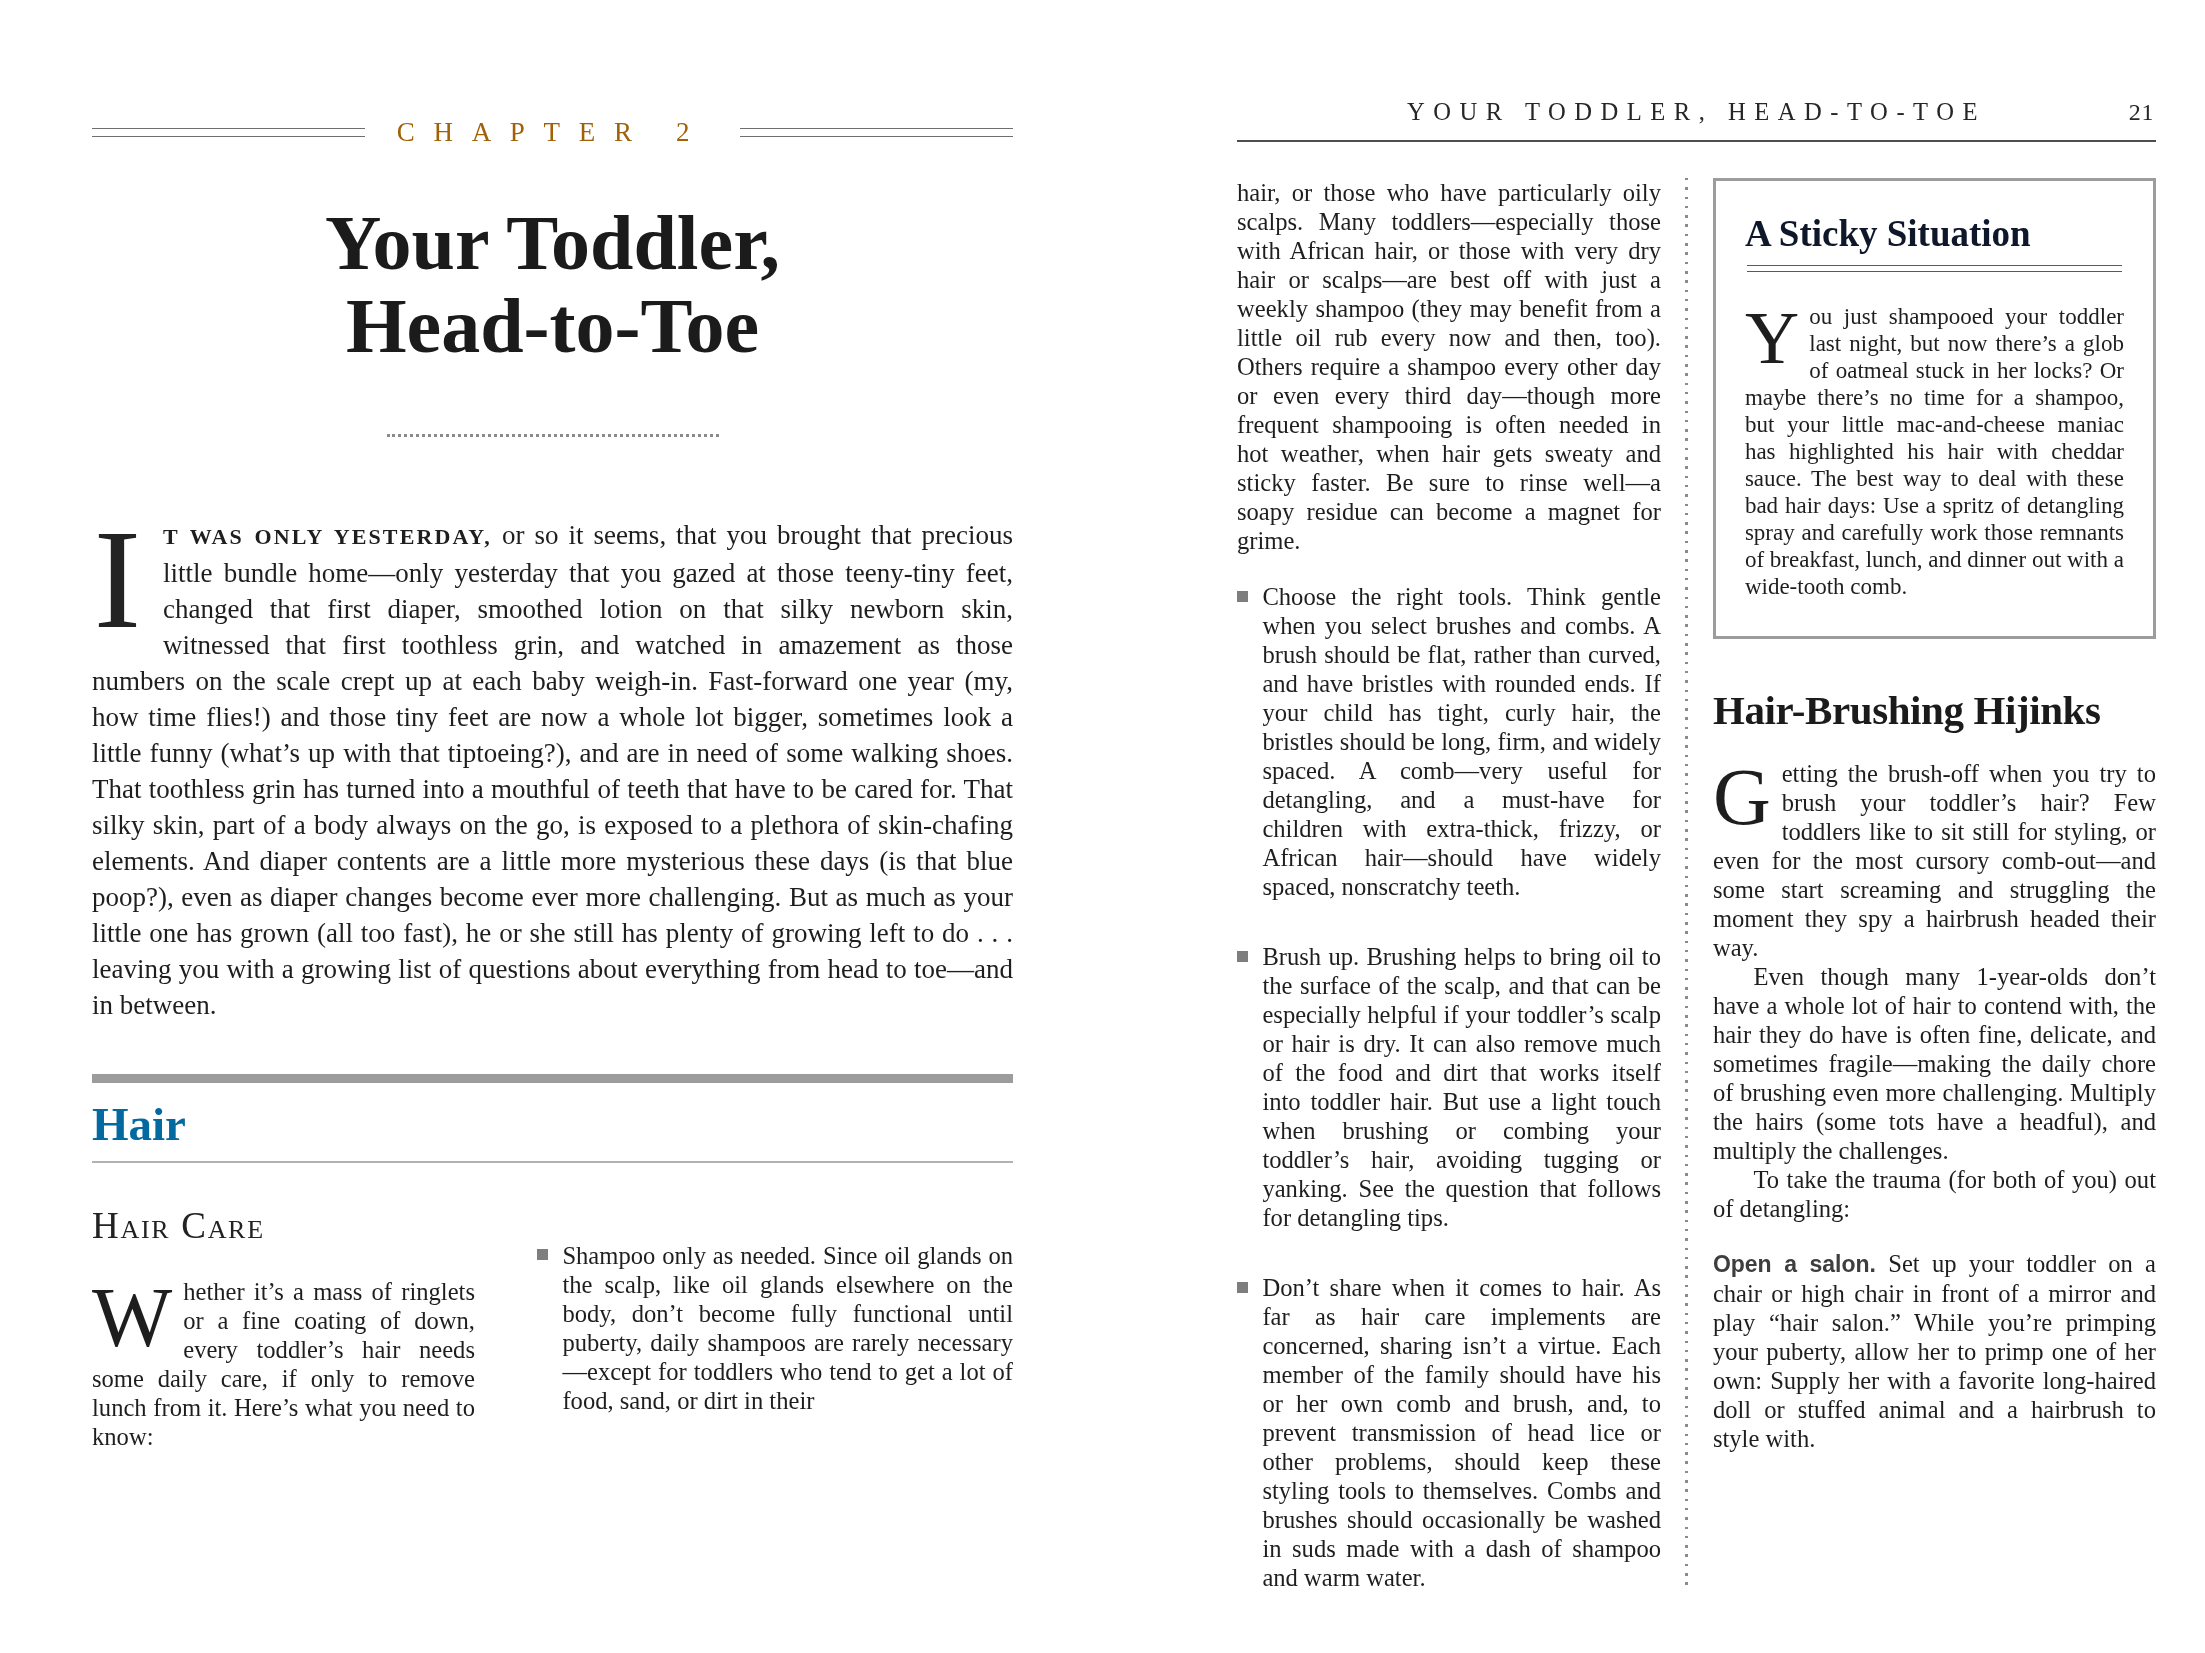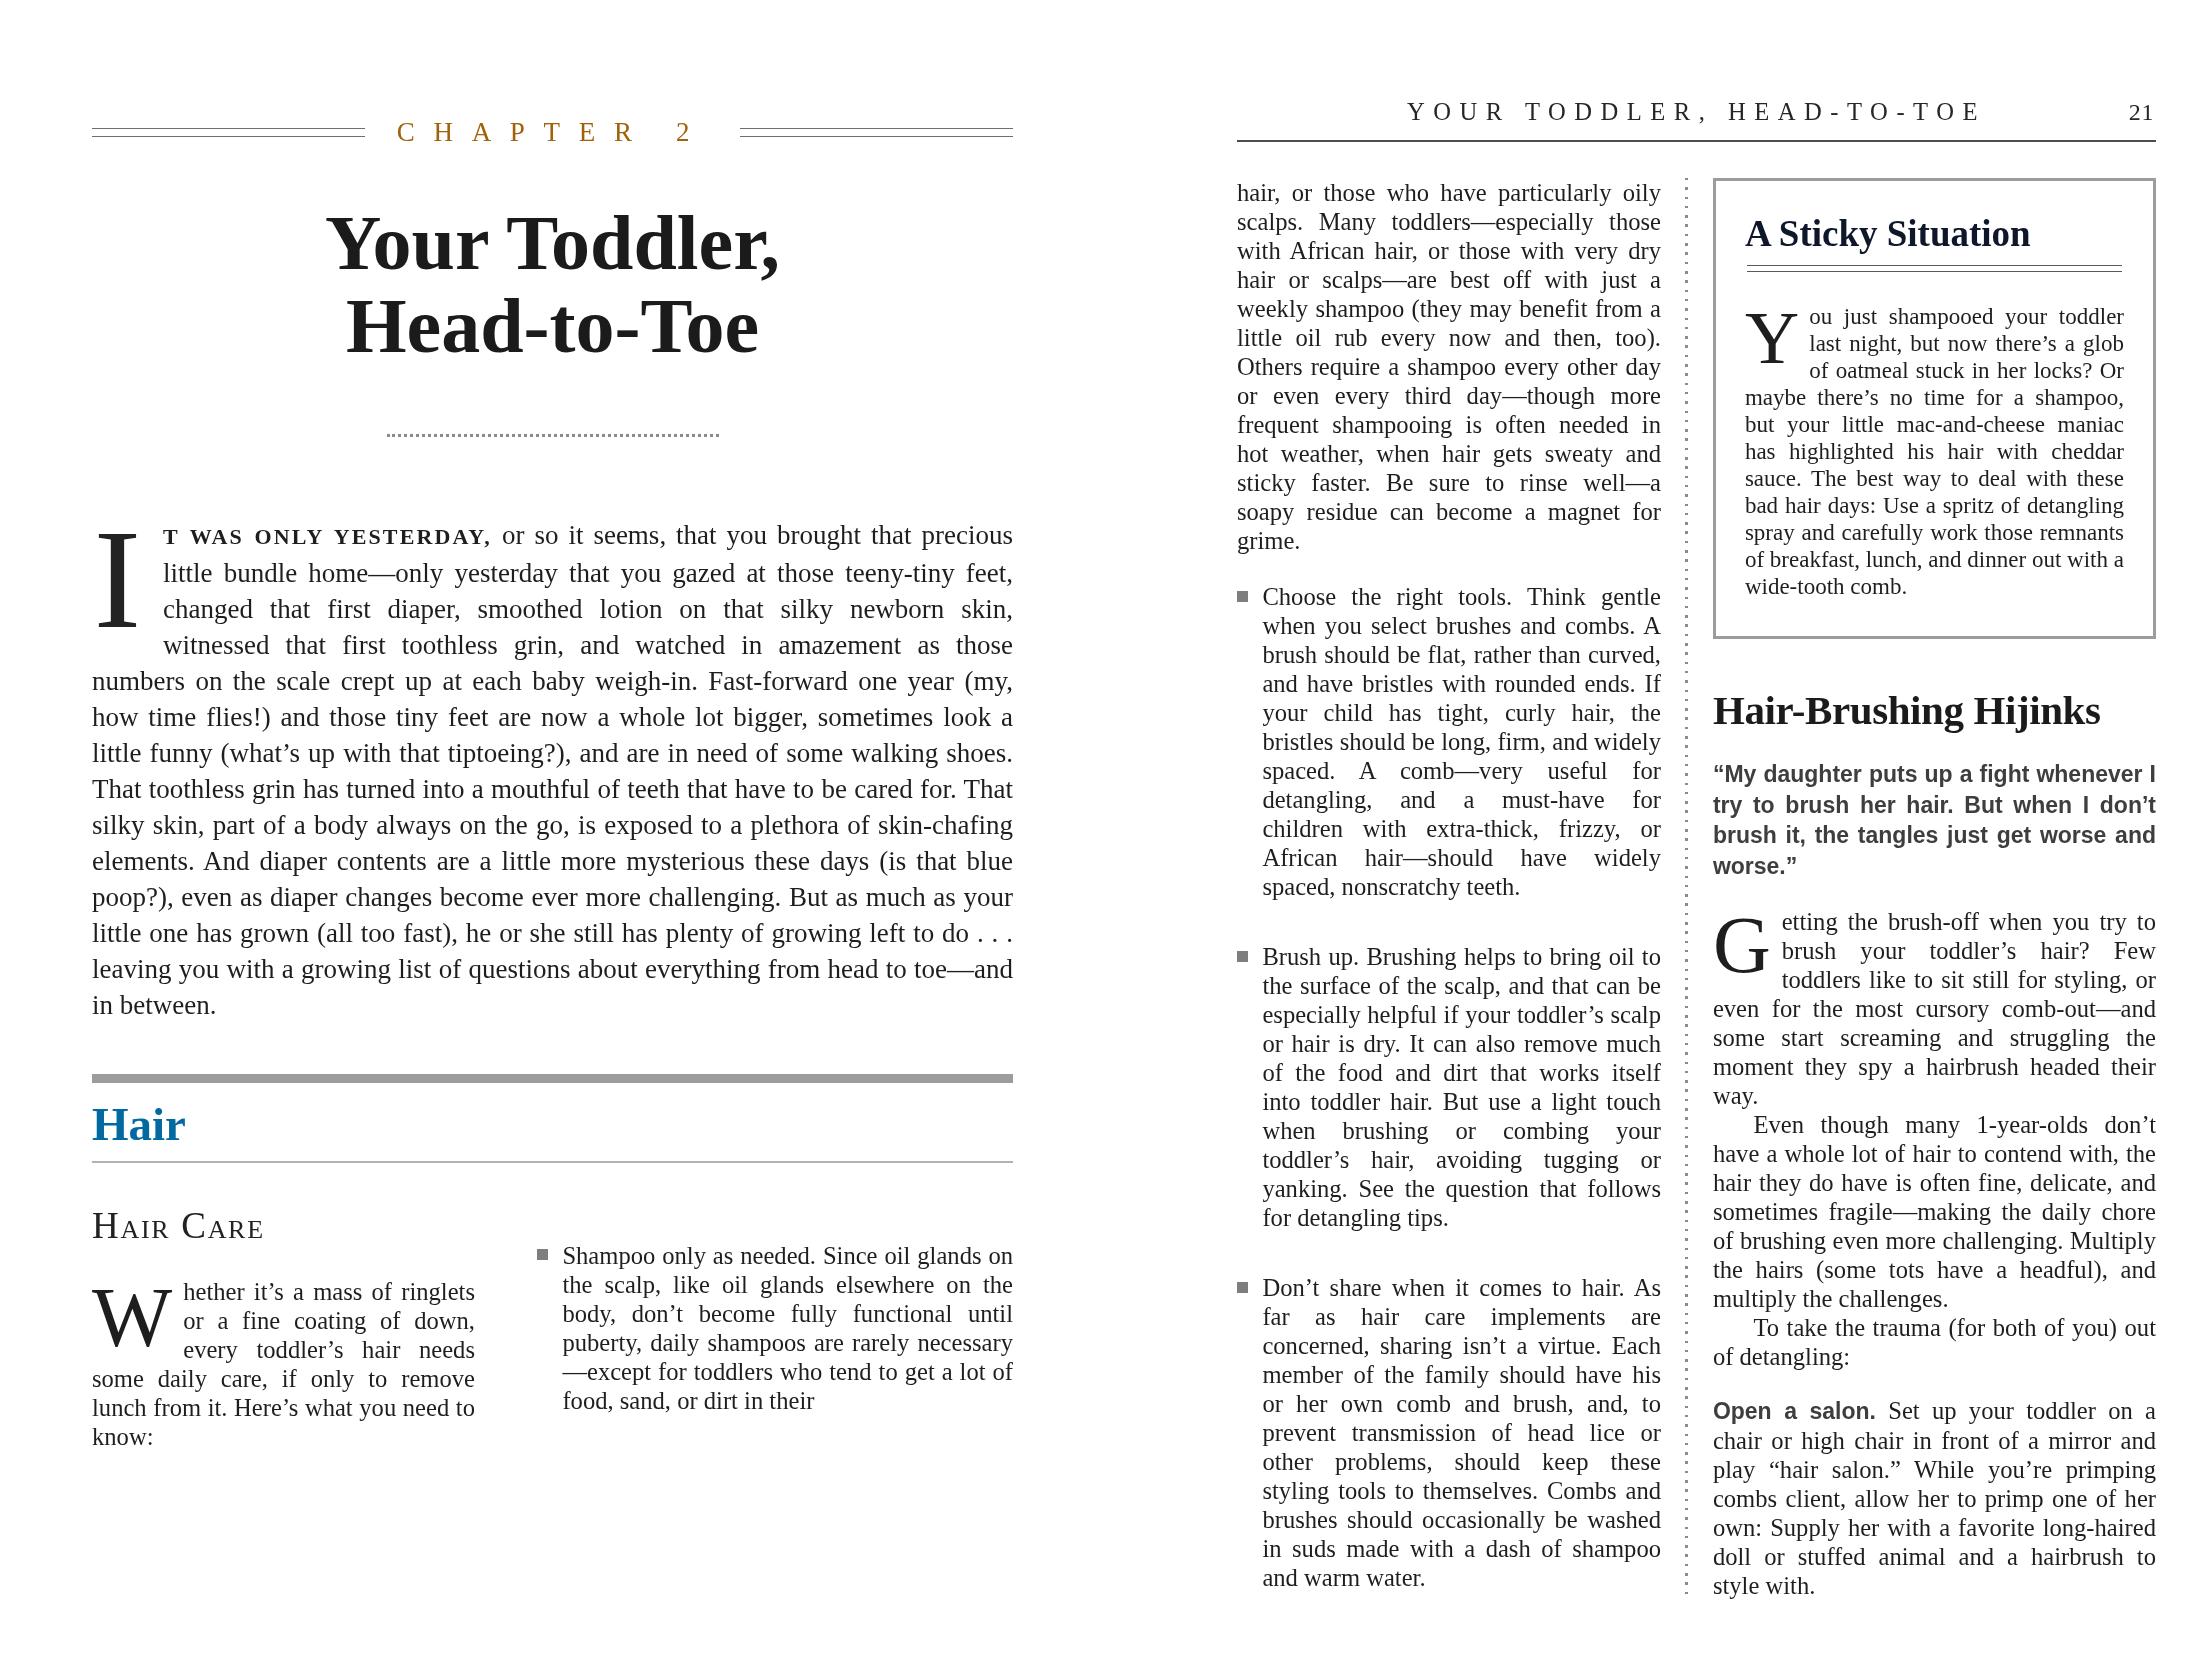--- a/index.html
+++ b/index.html
@@ -146,32 +146,31 @@
         <div class="sidebar">
           <h3 class="sidebar-title">A Sticky Situation</h3>
           <div class="dbl-rule"></div>
           <p>
             <span class="dropcap-y">Y</span><span>ou just shampooed your toddler last night, but now there’s a glob of oatmeal stuck in her locks? Or maybe there’s no time for a shampoo, but your little mac-and-cheese maniac has highlighted his hair with cheddar sauce. The best way to deal with these bad hair days: Use a spritz of detangling spray and carefully work those remnants of breakfast, lunch, and dinner out with a wide-tooth comb.</span>
           </p>
         </div>
 
         <h2 class="qa-head">Hair-Brushing Hijinks</h2>
 
-        <p class="question">“My daughter puts up a fight whenever I try to brush her hair. But when I don’t brush it, the tangles just get worse and worse.”</p>
 
         <div class="answer">
           <p>
             <span class="dropcap-g">G</span><span>etting the brush-off when you try to brush your toddler’s hair? Few toddlers like to sit still for styling, or even for the most cursory comb-out—and some start screaming and struggling the moment they spy a hairbrush headed their way.</span>
           </p>
           <p class="indent">Even though many 1-year-olds don’t have a whole lot of hair to contend with, the hair they do have is often fine, delicate, and sometimes fragile—making the daily chore of brushing even more challenging. Multiply the hairs (some tots have a headful), and multiply the challenges.</p>
           <p class="indent">To take the trauma (for both of you) out of detangling:</p>
         </div>
 
         <p class="tip">
-          <span class="tip-lead">Open a salon.</span><span> Set up your toddler on a chair or high chair in front of a mirror and play “hair salon.” While you’re primping combs client, allow her to primp one of her own: Supply her with a favorite long-haired doll or stuffed animal and a hairbrush to style with.</span>
+          <span class="tip-lead">Open a salon.</span><span> Set up your toddler on a chair or high chair in front of a mirror and play “hair salon.” While you’re primping your puberty, allow her to primp one of her own: Supply her with a favorite long-haired doll or stuffed animal and a hairbrush to style with.</span>
         </p>
 
       </div>
     </div>
   </section>
 
 </div>
 
 
 </body></html>

